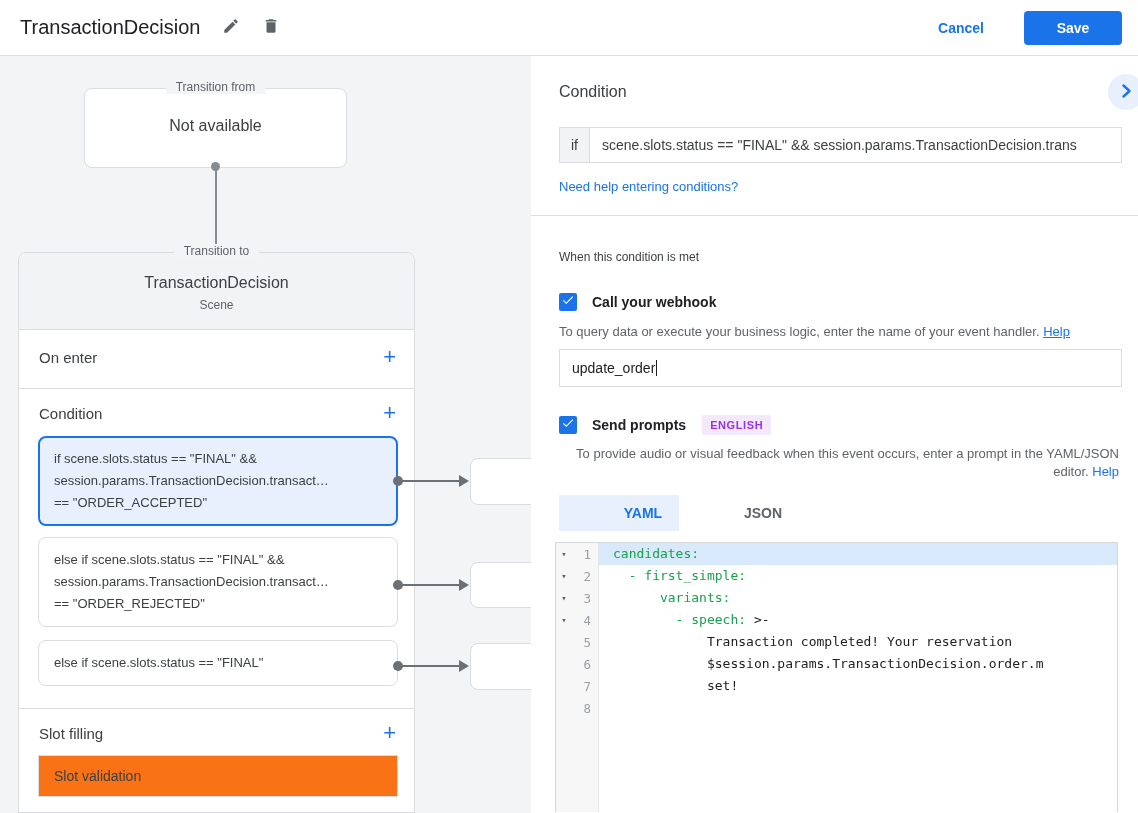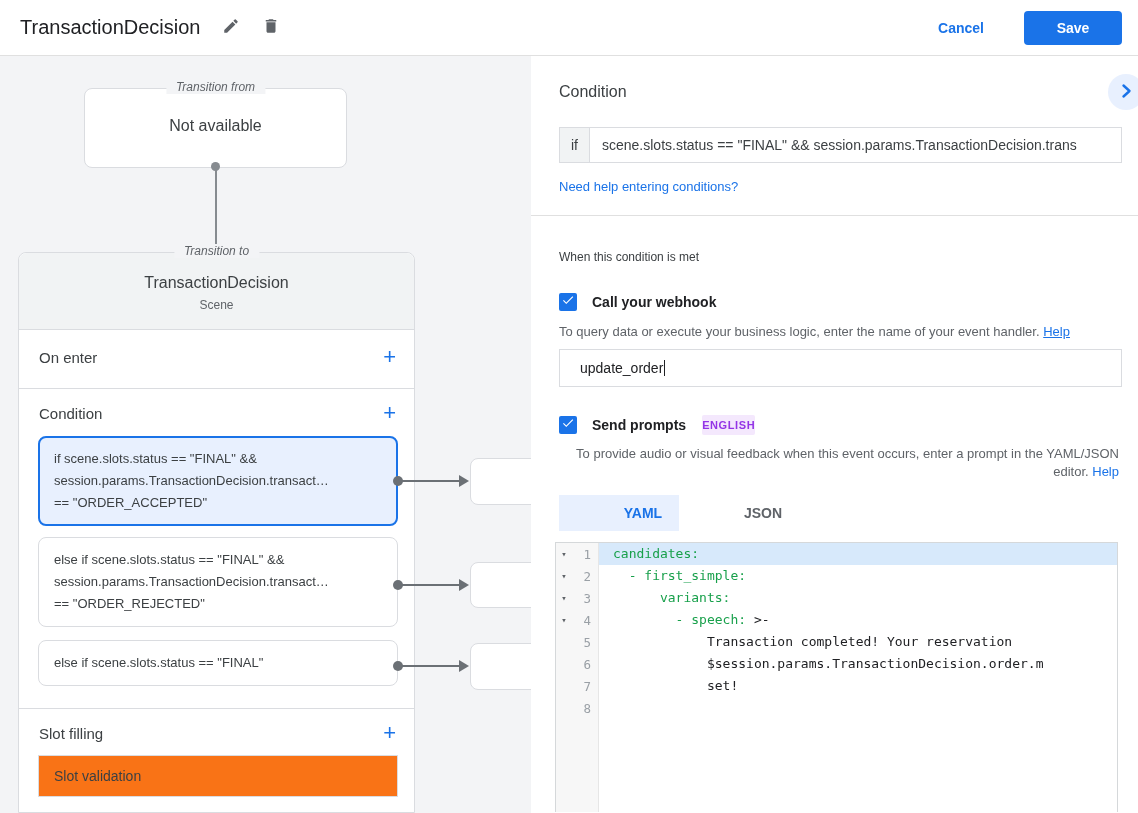--- a/index.html
+++ b/index.html
@@ -16,21 +16,21 @@
   .topbar .spacer { flex:1; }
   .cancel-link { color:#1a73e8; font-size:14px; font-weight:bold; margin-right:40px; cursor:pointer; }
   .save-btn { background:#1a73e8; color:#fff; font-size:14px; font-weight:bold; border:none;
     border-radius:4px; width:98px; height:34px; margin-right:16px; cursor:pointer; }
 
   
   .canvas { position:absolute; left:0; top:56px; width:1138px; height:757px; background:#f3f4f6; }
 
   .node-box { position:absolute; background:#fff; border:1px solid #dadce0; border-radius:8px; }
   .legend { position:absolute; top:-9px; left:50%; transform:translateX(-50%); background:#f3f4f6;
-    padding:0 10px; font-size:12px; color:#5f6368; white-space:nowrap;font-style:italic; }
+    padding:0 10px; font-size:12px; color:#5f6368; white-space:nowrap; }
 
   .tfrom { left:84px; top:32px; width:263px; height:80px; }
   .tfrom .content { text-align:center; margin-top:28px; font-size:16px; color:#3c4043; }
 
   .vconn { position:absolute; left:210px; top:106px; width:11px; height:126px; }
   .vconn .dot { position:absolute; left:1px; top:0; width:9px; height:9px; border-radius:50%; background:#868b90; }
   .vconn .line { position:absolute; left:4.5px; top:6px; width:2px; height:108px; background:#868b90; }
   .vconn .head { position:absolute; left:0; top:114px; width:0; height:0;
     border-left:5.5px solid transparent; border-right:5.5px solid transparent; border-top:10px solid #868b90; }
 
@@ -80,28 +80,28 @@
   .help-cond-link { display:inline-block; margin-top:16px; font-size:13px; color:#1a73e8; cursor:pointer; }
   .panel-divider { border:none; border-top:1px solid #e0e0e0; margin:20px 0 0 -28px; width:607px; }
 
   .when-title { margin-top:29px; font-size:12px; line-height:24px; color:#3c4043; }
 
   .check-row { margin-top:24px; display:flex; align-items:center; }
   .checkbox { width:18px; height:18px; background:#1a73e8; border-radius:2px; display:flex;
     align-items:center; justify-content:center; cursor:pointer; flex:none; }
   .check-label { margin-left:15px; font-size:14px; font-weight:bold; color:#202124; }
   .badge { margin-left:16px; background:#f4e8fd; color:#9334e6; font-size:11px; font-weight:bold;
-    letter-spacing:.6px; padding:4px 0; border-radius:2px; }
+    letter-spacing:.6px; padding:4px 8px; border-radius:2px; }
 
   .helper { margin-top:12px; font-size:13px; line-height:18px; color:#5f6368; width:560px; }
   .helper .link { color:#1a73e8; cursor:pointer; }
   .helper .link.u { text-decoration:underline; }
 
   .text-input { margin-top:8px; width:563px; height:38px; border:1px solid #dadce0; border-radius:0;
-    display:flex; align-items:center; padding-left:20px; font-size:14px; color:#202124; }
+    display:flex; align-items:center; padding-left:12px; font-size:14px; color:#202124; }
   .caret { display:inline-block; width:1px; height:16px; background:#202124; margin-left:1px; }
 
   .prompts-row { margin-top:28px; }
   .helper2 { margin-top:10px;text-align:right; }
 
   .tabs { margin-top:14px; display:flex; }
   .tab { width:120px; height:36px; display:flex; align-items:center; justify-content:center;
     font-size:14px; font-weight:bold; color:#5f6368; cursor:pointer;padding-left:48px; }
   .tab.active { background:#e8f0fe; color:#1a73e8; }
 

